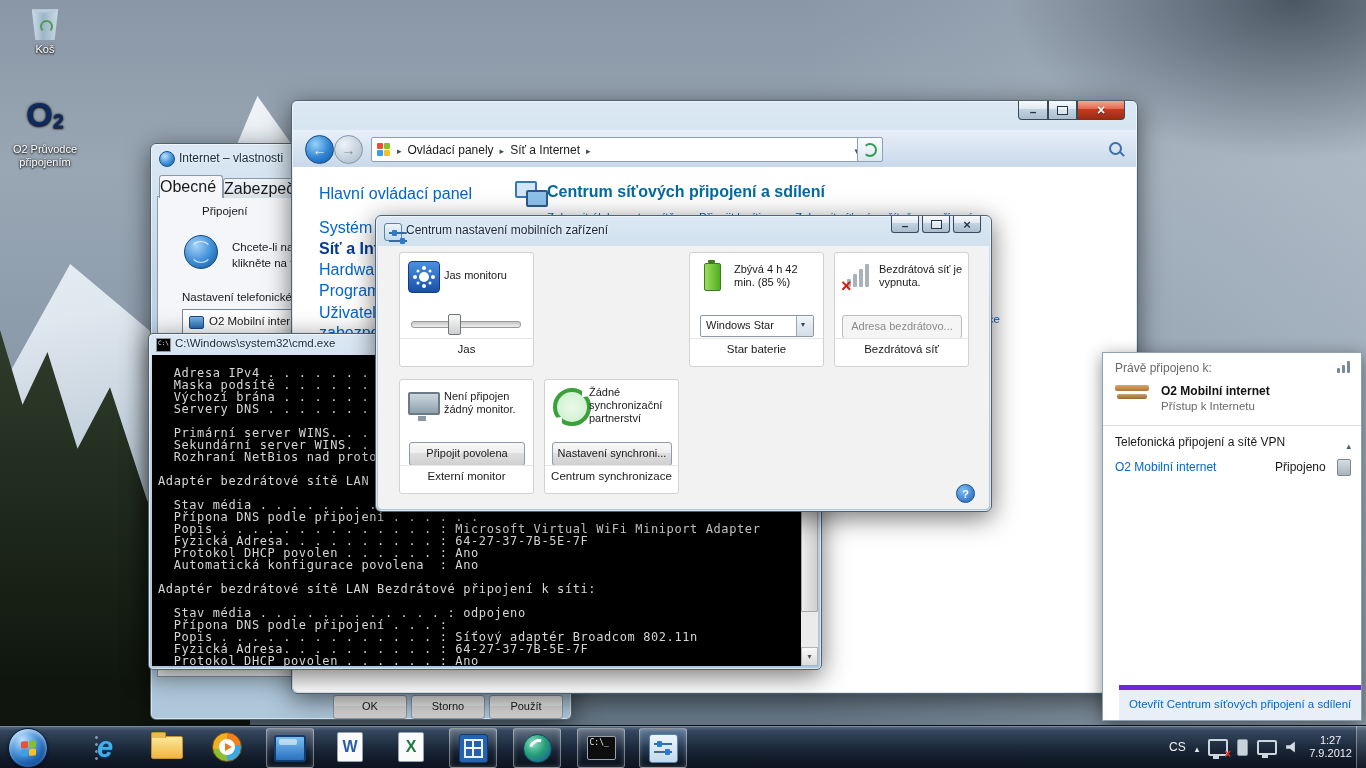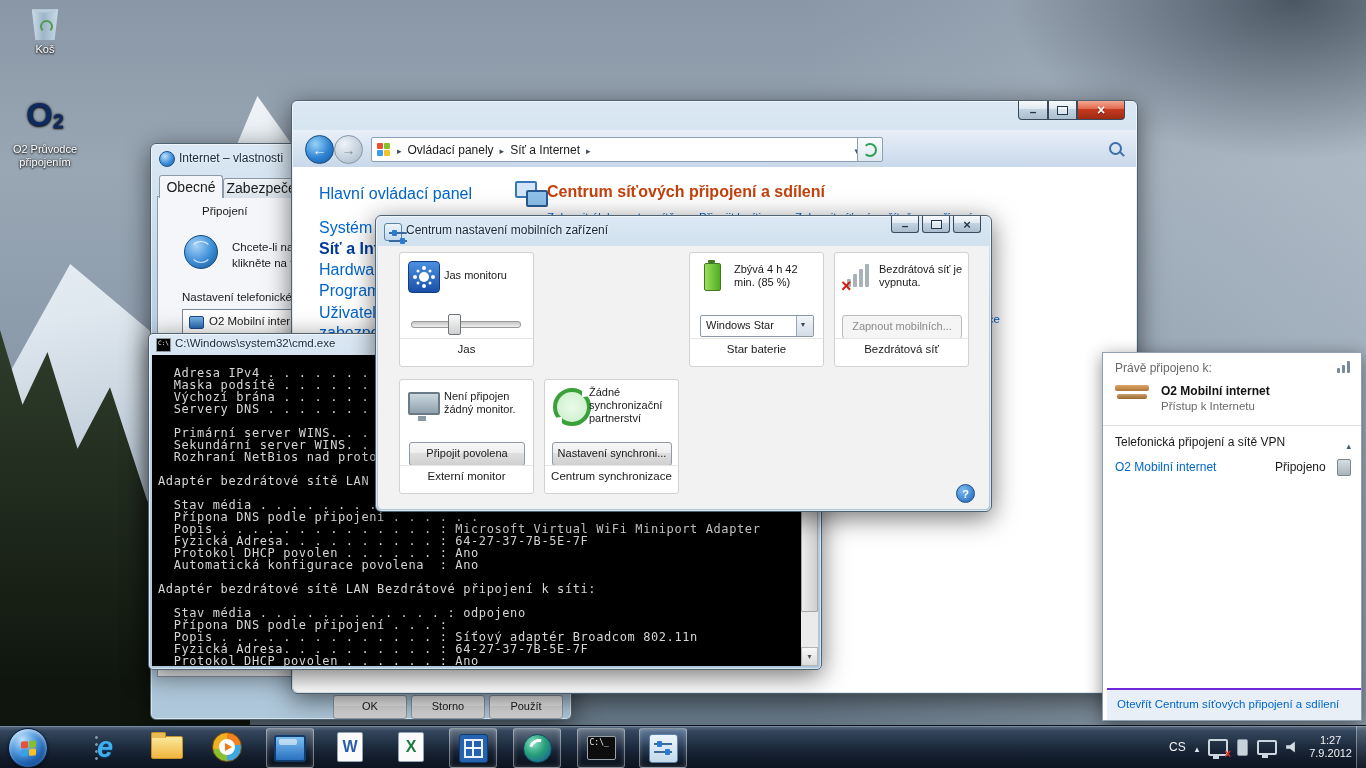--- a/index.html
+++ b/index.html
@@ -70,29 +70,29 @@
   .refresh-glyph{display:block;width:10px;height:10px;margin:5px auto;border:2px solid #2f9e58;
        border-left-color:transparent;border-radius:50%}
   .searchbox{position:absolute;top:7px;height:23px;background:#fff;border:1px solid #8ba0b2;border-radius:2px;
        font-size:12px;color:#777;line-height:21px;padding-left:7px}
   .mag{position:absolute;right:7px;top:4px;width:9px;height:9px;border:2px solid #3a6ea8;border-radius:50%}
   .mag::after{content:"";position:absolute;left:8px;top:9px;width:6px;height:2px;background:#3a6ea8;transform:rotate(45deg)}
   .cp-body{position:absolute;left:1px;right:1px;top:66px;bottom:1px;background:#fff;border-radius:0 0 5px 5px;overflow:hidden}
   .cplink{position:absolute;color:#0066cc;font-size:16px;cursor:pointer;white-space:nowrap}
   .cplink.wrap{white-space:normal;width:180px;line-height:20px}
   .cplink.bold{font-weight:bold;color:#003a99}
-  .cp-head{position:absolute;font-size:16px;font-weight:600;color:#c2410c;white-space:nowrap}
+  .cp-head{position:absolute;font-size:16px;font-weight:600;color:#0369a1;white-space:nowrap}
   .cshic{position:absolute;width:32px;height:28px}
   .cshic::before{content:"";position:absolute;left:0;top:0;width:18px;height:13px;background:#d2e6f8;border:2px solid #3a76b8;border-radius:2px}
   .cshic::after{content:"";position:absolute;left:11px;top:9px;width:18px;height:13px;background:#8fc0ea;border:2px solid #2a5a94;border-radius:2px}
   
   .dlg-ico{position:absolute;width:14px;height:14px;border-radius:50%;border:1px solid #14508e;
        background:radial-gradient(circle at 35% 30%,#bfe0ff,#3f8fd8 55%,#1a5fa8)}
   .tab{position:absolute;border:1px solid #8a9aa8;border-bottom:none;border-radius:3px 3px 0 0;
-       font-size:14px;text-align:center;cursor:pointer;color:#1a1a1a}
+       font-size:16px;text-align:left;cursor:pointer;color:#1a1a1a}
   .tab.on{background:#f4f6f9;z-index:3}
   .tab.off{background:linear-gradient(#f2f6fa,#d9e2ea);z-index:1}
   .dlg-content{position:absolute;left:6px;right:6px;top:52px;bottom:42px;background:#f4f6f9;border:1px solid #8a9aa8}
   .globe{position:absolute;width:32px;height:32px;border-radius:50%;border:1px solid #0f4a80;
        background:radial-gradient(circle at 35% 30%,#a8d4f8,#3f8fd8 52%,#14558c)}
   .globe::before{content:"";position:absolute;inset:5px;border:1px solid rgba(255,255,255,.75);border-radius:50%;
        border-left-color:transparent;border-right-color:transparent}
   .dtext{position:absolute;font-size:11.5px;color:#1a1a1a;white-space:nowrap}
   .listbox{position:absolute;background:#fff;border:1px solid #7a8a98}
   .liico{position:absolute;width:13px;height:11px;background:linear-gradient(#7ab6e8,#2a6ab0);
@@ -166,21 +166,21 @@
   .fly-gray{color:#6a6a6a}
   .bench{position:absolute;width:36px;height:26px}
   .bench::before{content:"";position:absolute;left:0;top:2px;width:34px;height:6px;border-radius:2px;
        background:linear-gradient(#dca468,#b07838)}
   .bench::after{content:"";position:absolute;left:2px;top:11px;width:30px;height:5px;border-radius:2px;
        background:linear-gradient(#caa06a,#9a6830);box-shadow:3px 8px 0 -3px #7a5224,-21px 8px 0 -3px #7a5224,24px 8px 0 -3px #7a5224}
   .sigbars span{position:absolute;bottom:2px;width:3px;background:#7a8a98;border-radius:1px}
   .chev::after{content:"▴";font-size:9px;color:#44607c}
   .devico{position:absolute;width:12px;height:15px;background:linear-gradient(#d6dee4,#a8b4bc);
        border:1px solid #78868e;border-radius:2px}
-  .fly-footer{position:absolute;left:4px;right:0;bottom:0;height:30px;background:#e9eff7;border-top:2px solid #6d28d9}
+  .fly-footer{position:absolute;left:16px;right:0;bottom:0;height:30px;background:#e9eff7;border-top:5px solid #6d28d9}
   
   #taskbar{position:absolute;left:0;right:0;bottom:0;height:42px;z-index:100;
        background:linear-gradient(180deg,#5b6e83,#34465d 12%,#1e2c3f 48%,#121c2b 75%,#0c1420);
        border-top:1px solid #09101a;box-shadow:inset 0 1px 0 rgba(255,255,255,.22)}
   .orb{position:absolute;left:8px;top:2px;width:38px;height:38px;border-radius:50%;cursor:pointer;
        background:radial-gradient(circle at 35% 28%,#bfe0fa,#5da2e2 32%,#2063b2 62%,#0a3468 100%);
        border:1px solid #091f3e;box-shadow:inset 0 2px 4px rgba(255,255,255,.65),0 1px 3px rgba(0,0,0,.6);
        display:flex;align-items:center;justify-content:center}
   .flag{display:grid;grid-template-columns:7px 7px;grid-template-rows:7px 7px;gap:1px;transform:skewY(-4deg)}
   .flag span{border-radius:1.5px}
@@ -398,21 +398,21 @@
     </div>
 
     <div class="tile" style="left:456px;top:6px">
       <div class="t-icon iwifi">
         <span style="left:4px;height:8px"></span>
           <span style="left:10px;height:13px"></span>
         <span style="left:16px;height:18px"></span>
           <span style="left:22px;height:23px"></span>
       </div>
       <div class="t-status" style="top:10px">Bezdrátová síť je vypnuta.</div>
-      <div class="btn7 dis" style="left:7px;top:62px;width:118px">Zapnout mobilních...</div>
+      <div class="btn7 dis" style="left:7px;top:62px;width:118px">Adresa bezdrátovo...</div>
       <div class="t-label">Bezdrátová síť</div>
     </div>
 
     <div class="tile" style="left:21px;top:133px">
       <div class="t-icon imon"></div>
       <div class="t-status" style="top:10px">Není připojen žádný monitor.</div>
       <div class="btn7" style="left:9px;top:62px;width:114px">Připojit povolena</div>
       <div class="t-label">Externí monitor</div>
     </div>
 

